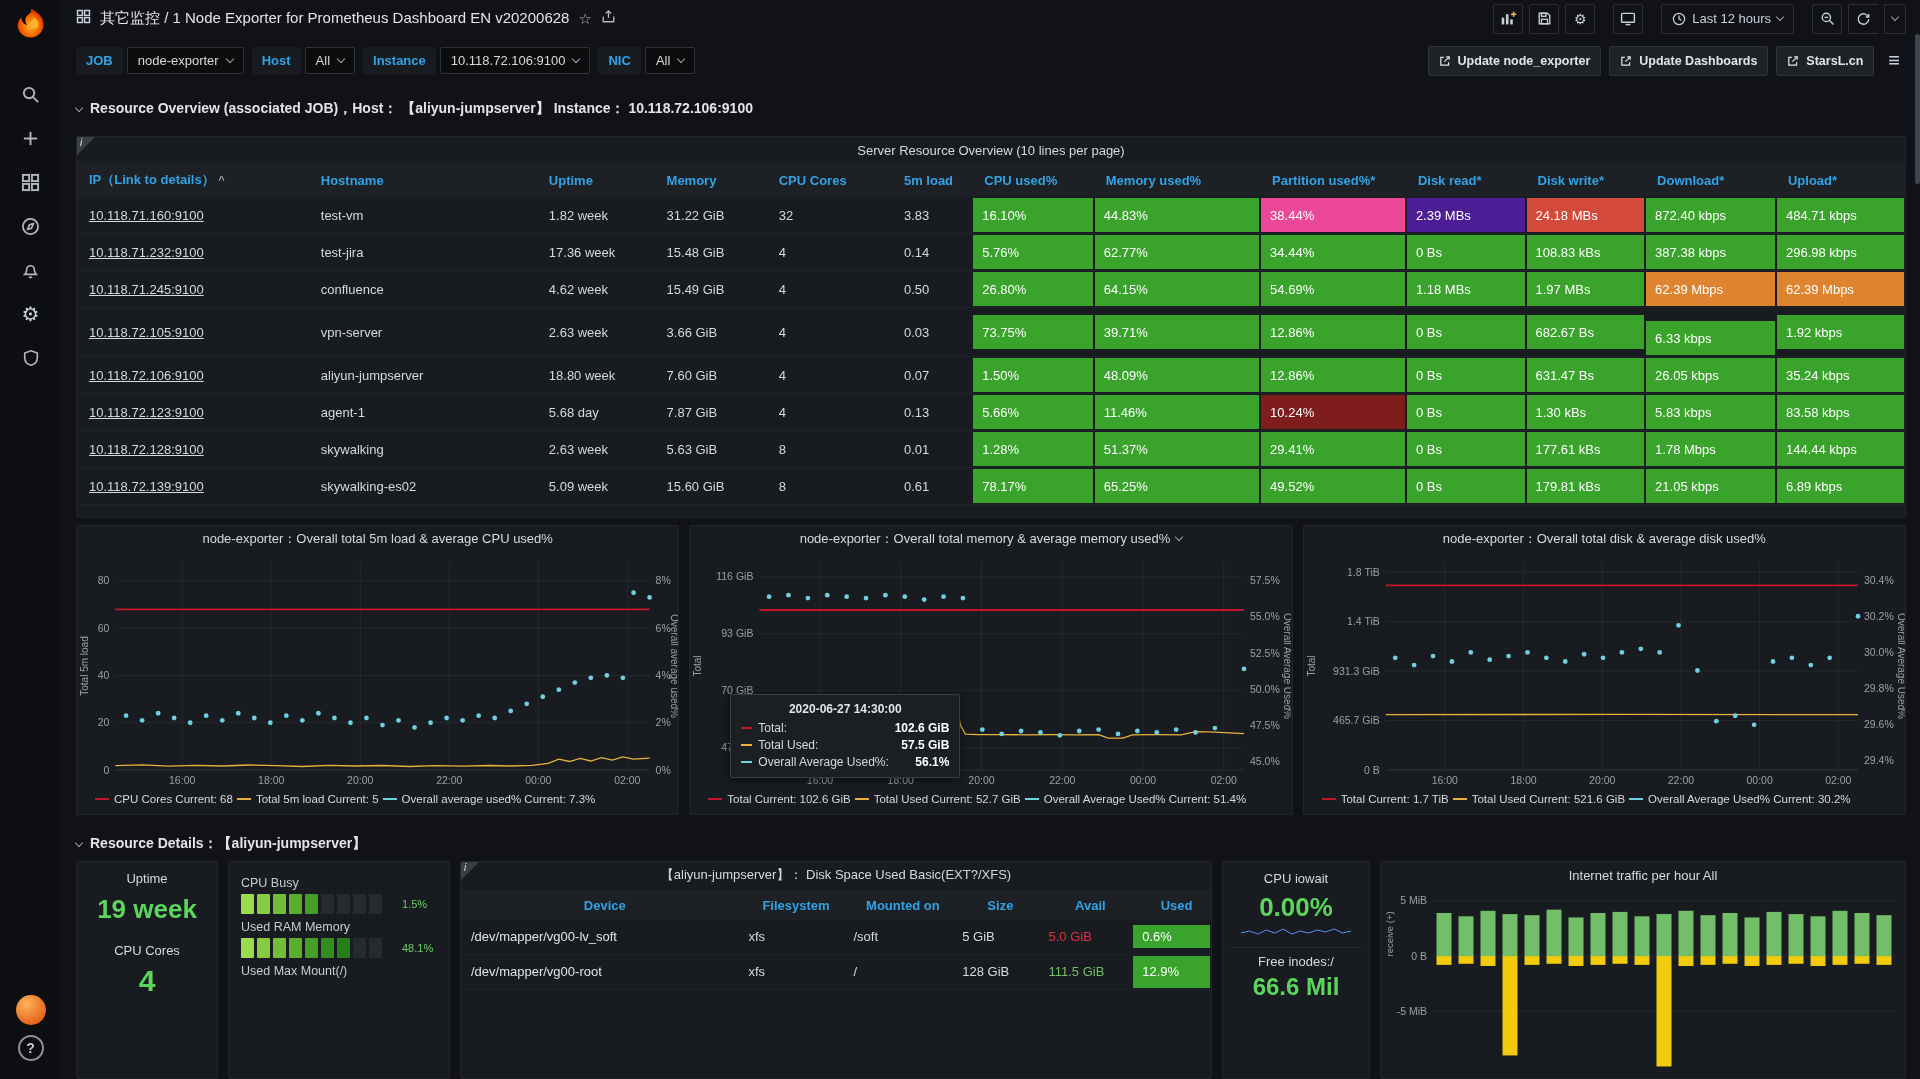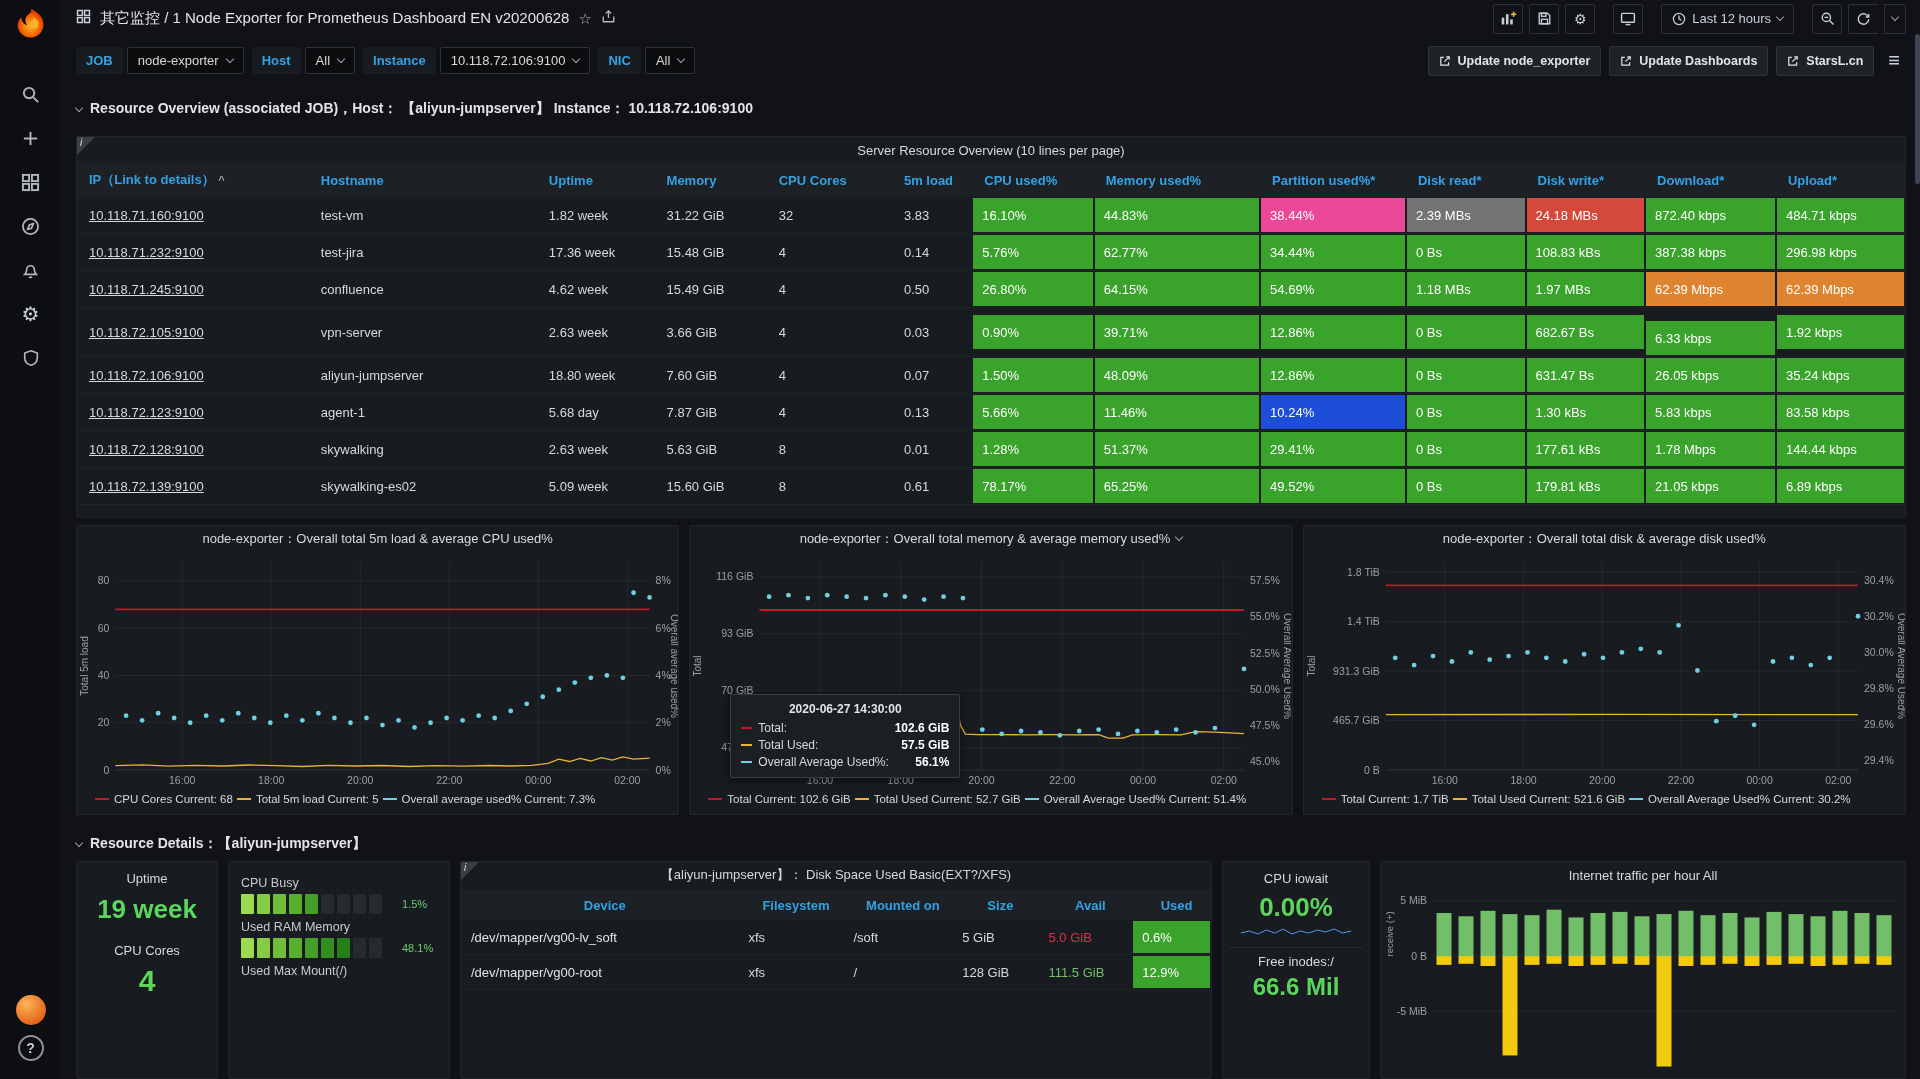--- a/index.html
+++ b/index.html
@@ -371,21 +371,21 @@
               <td>
                 <div class="cellfill" style="background: rgb(58, 163, 44);">16.10%</div>
               </td>
               <td>
                 <div class="cellfill" style="background: rgb(58, 163, 44);">44.83%</div>
               </td>
               <td>
                 <div class="cellfill" style="background: #ec4899;">38.44%</div>
               </td>
               <td>
-                <div class="cellfill" style="background: #737373;">2.39 MBs</div>
+                <div class="cellfill" style="background: #4c1d95;">2.39 MBs</div>
               </td>
               <td>
                 <div class="cellfill" style="background: rgb(212, 74, 58);">24.18 MBs</div>
               </td>
               <td>
                 <div class="cellfill" style="background: rgb(58, 163, 44);">872.40 kbps</div>
               </td>
               <td>
                 <div class="cellfill" style="background: rgb(58, 163, 44);">484.71 kbps</div>
               </td>
@@ -479,21 +479,21 @@
               <td>
                 <div class="plain">3.66 GiB</div>
               </td>
               <td>
                 <div class="plain">4</div>
               </td>
               <td>
                 <div class="plain">0.03</div>
               </td>
               <td>
-                <div class="cellfill" style="background: rgb(58, 163, 44);">0.90%</div>
+                <div class="cellfill" style="background: rgb(58, 163, 44);">73.75%</div>
               </td>
               <td>
                 <div class="cellfill" style="background: rgb(58, 163, 44);">39.71%</div>
               </td>
               <td>
                 <div class="cellfill" style="background: rgb(58, 163, 44);">12.86%</div>
               </td>
               <td>
                 <div class="cellfill" style="background: rgb(58, 163, 44);">0 Bs</div>
               </td>
@@ -563,21 +563,21 @@
               <td>
                 <div class="plain">0.13</div>
               </td>
               <td>
                 <div class="cellfill" style="background: rgb(58, 163, 44);">5.66%</div>
               </td>
               <td>
                 <div class="cellfill" style="background: rgb(58, 163, 44);">11.46%</div>
               </td>
               <td>
-                <div class="cellfill" style="background: #1d4ed8;">10.24%</div>
+                <div class="cellfill" style="background: #7f1d1d;">10.24%</div>
               </td>
               <td>
                 <div class="cellfill" style="background: rgb(58, 163, 44);">0 Bs</div>
               </td>
               <td>
                 <div class="cellfill" style="background: rgb(58, 163, 44);">1.30 kBs</div>
               </td>
               <td>
                 <div class="cellfill" style="background: rgb(58, 163, 44);">5.83 kbps</div>
               </td>
@@ -1017,21 +1017,21 @@
                 <td>
                   <div class="plain" style="color: rgb(216, 217, 218);">/soft</div>
                 </td>
                 <td>
                   <div class="plain" style="color: rgb(216, 217, 218);">5 GiB</div>
                 </td>
                 <td>
                   <div class="plain" style="color: rgb(224, 47, 68);">5.0 GiB</div>
                 </td>
                 <td>
-                  <div class="cellfill" style="height: 32px; background: rgb(58, 163, 44);">0.6%</div>
+                  <div class="cellfill" style="height: 23px; background: rgb(58, 163, 44);">0.6%</div>
                 </td>
               </tr>
               <tr>
                 <td>
                   <div class="plain" style="color: rgb(227, 228, 230);">/dev/mapper/vg00-root</div>
                 </td>
                 <td>
                   <div class="plain" style="color: rgb(216, 217, 218);">xfs</div>
                 </td>
                 <td>

